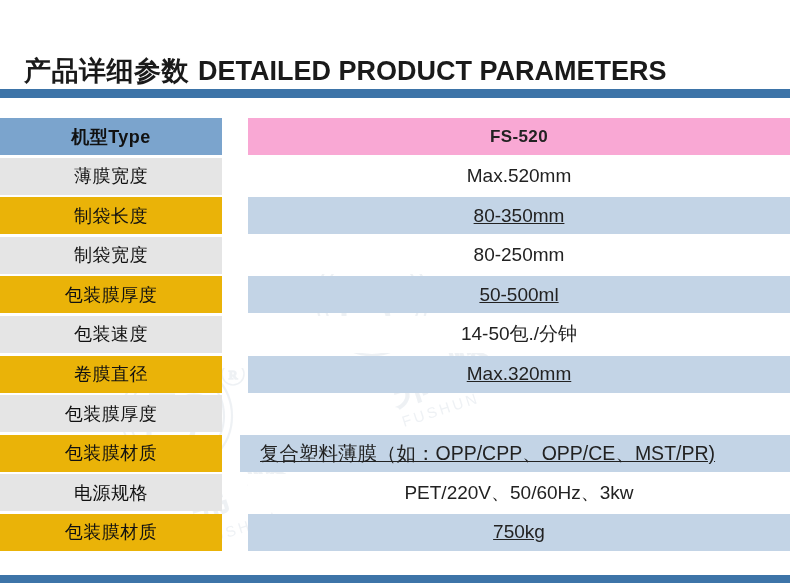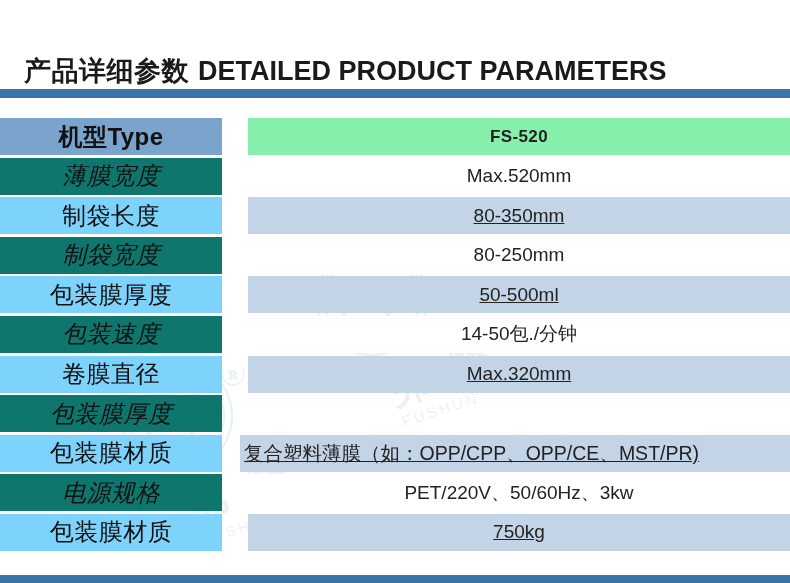--- a/index.html
+++ b/index.html
@@ -37,45 +37,45 @@
   }
   .spec-row {
     position:relative;
     height:39.6px;
     width:790px;
   }
   .cell-label {
     position:absolute; left:0; top:0;
     width:222px; height:37px;
     display:flex; align-items:center; justify-content:center;
-    font-size:24px; color:#111;
+    font-size:18px; color:#111;
     font-weight:normal;
     letter-spacing:0.5px;
     white-space:nowrap;
   }
   .cell-value {
     position:absolute; left:248px; top:0;
     width:542px; height:37px;
     display:flex; align-items:center; justify-content:center;
     font-size:19px; color:#222;
     white-space:nowrap;
   }
-  .spec-row.shaded .cell-label { background:#7dd3fc;text-align:center; }
+  .spec-row.shaded .cell-label { background:#eab308;text-align:center; }
   .spec-row.shaded .cell-value { background:#c3d4e6;text-decoration:underline; }
-  .spec-row.plain .cell-label { background:#0f766e;font-style:italic; }
+  .spec-row.plain .cell-label { background:#e5e5e5; }
   .spec-row.plain .cell-value { background:#ffffff; }
 
   .spec-row.head .cell-label { background:#7ba4cd; }
-  .spec-row.head .cell-value { background:#86efac; }
+  .spec-row.head .cell-value { background:#f9a8d4; }
   .spec-row.head .cell-label,
   .spec-row.head .cell-value { font-weight:bold; }
   .spec-row.head .cell-value { font-size:17px; letter-spacing:0.4px; }
   .cell-value.overflow {
     left:240px; width:550px;
-    justify-content:flex-start; padding-left:4px;
+    justify-content:flex-start; padding-left:20px;
     font-size:19.5px;
   }
 
   
   .wm {
     position:absolute;
     pointer-events:none;
     opacity:0.30;
   }
   .wm svg { display:block; }

